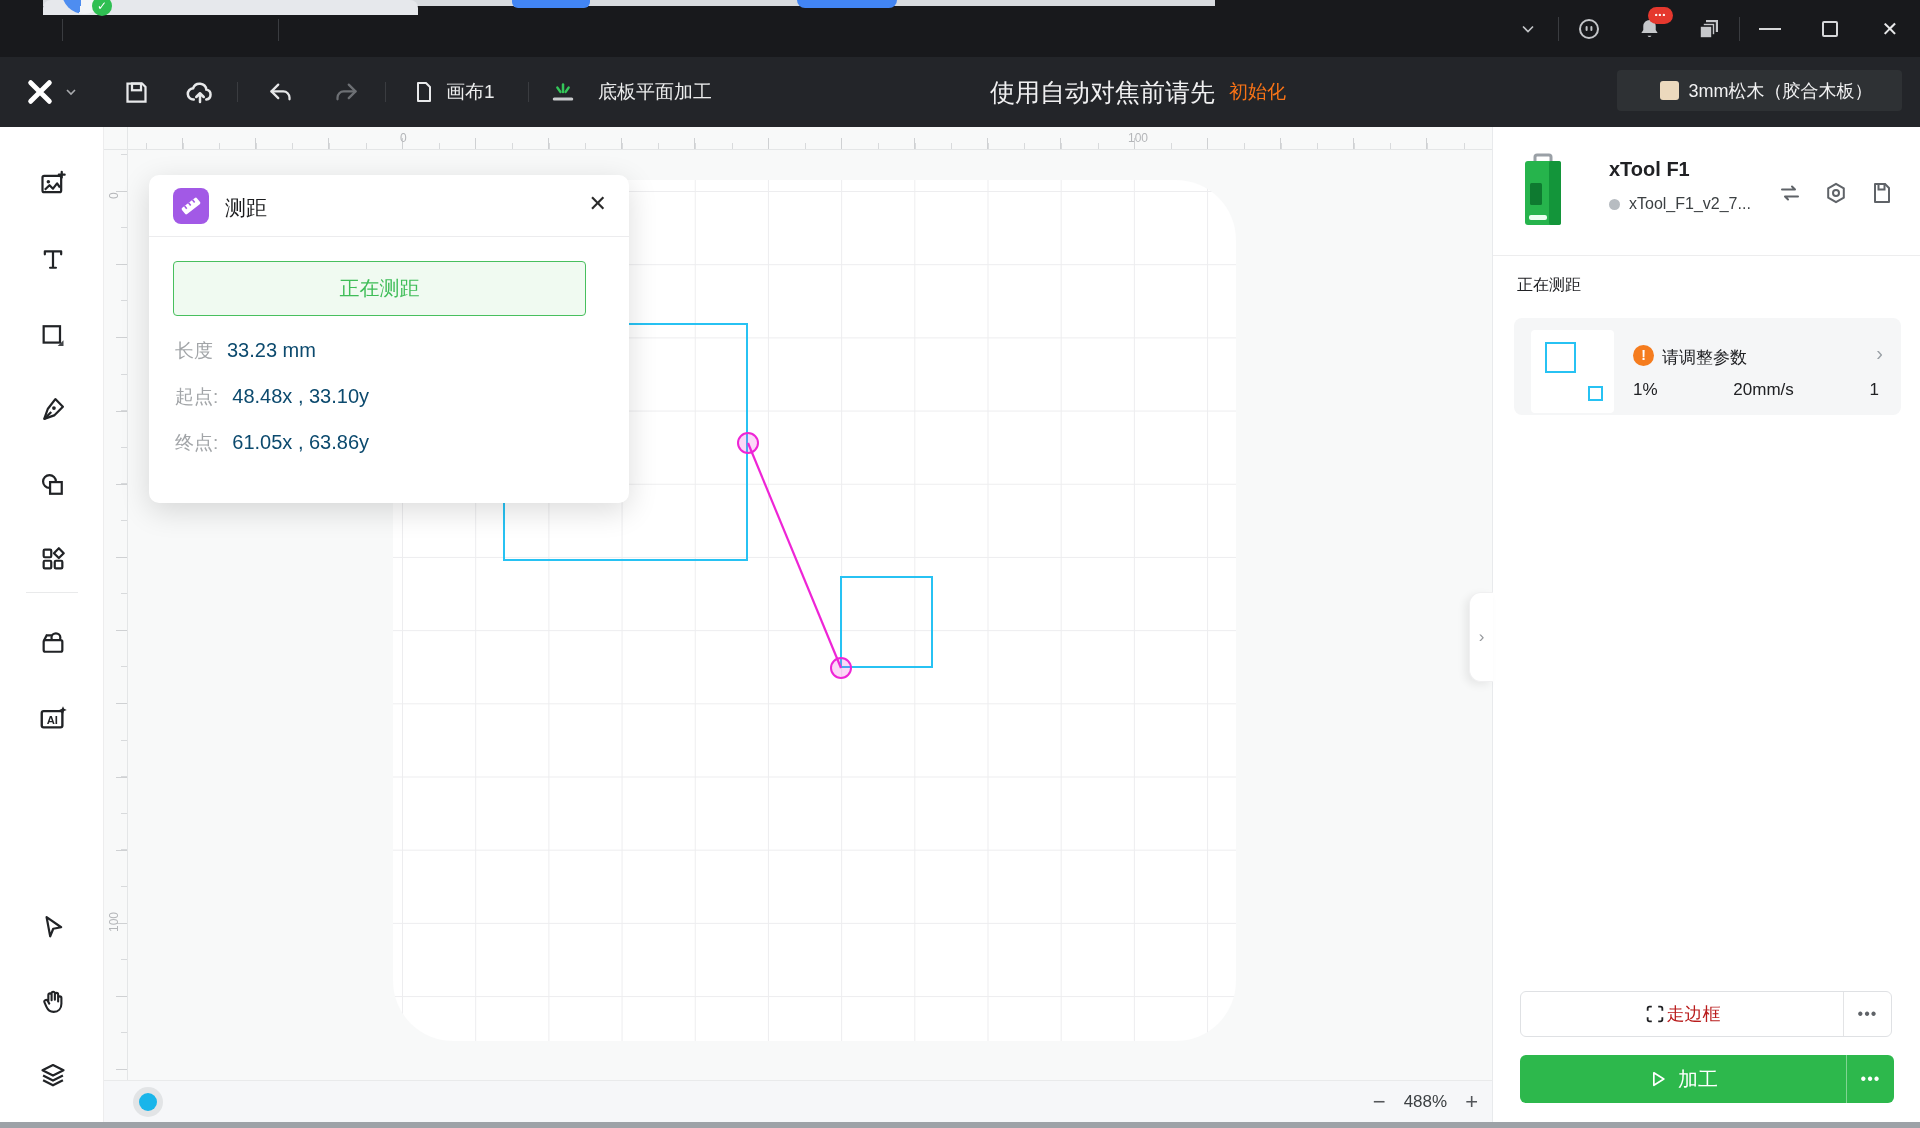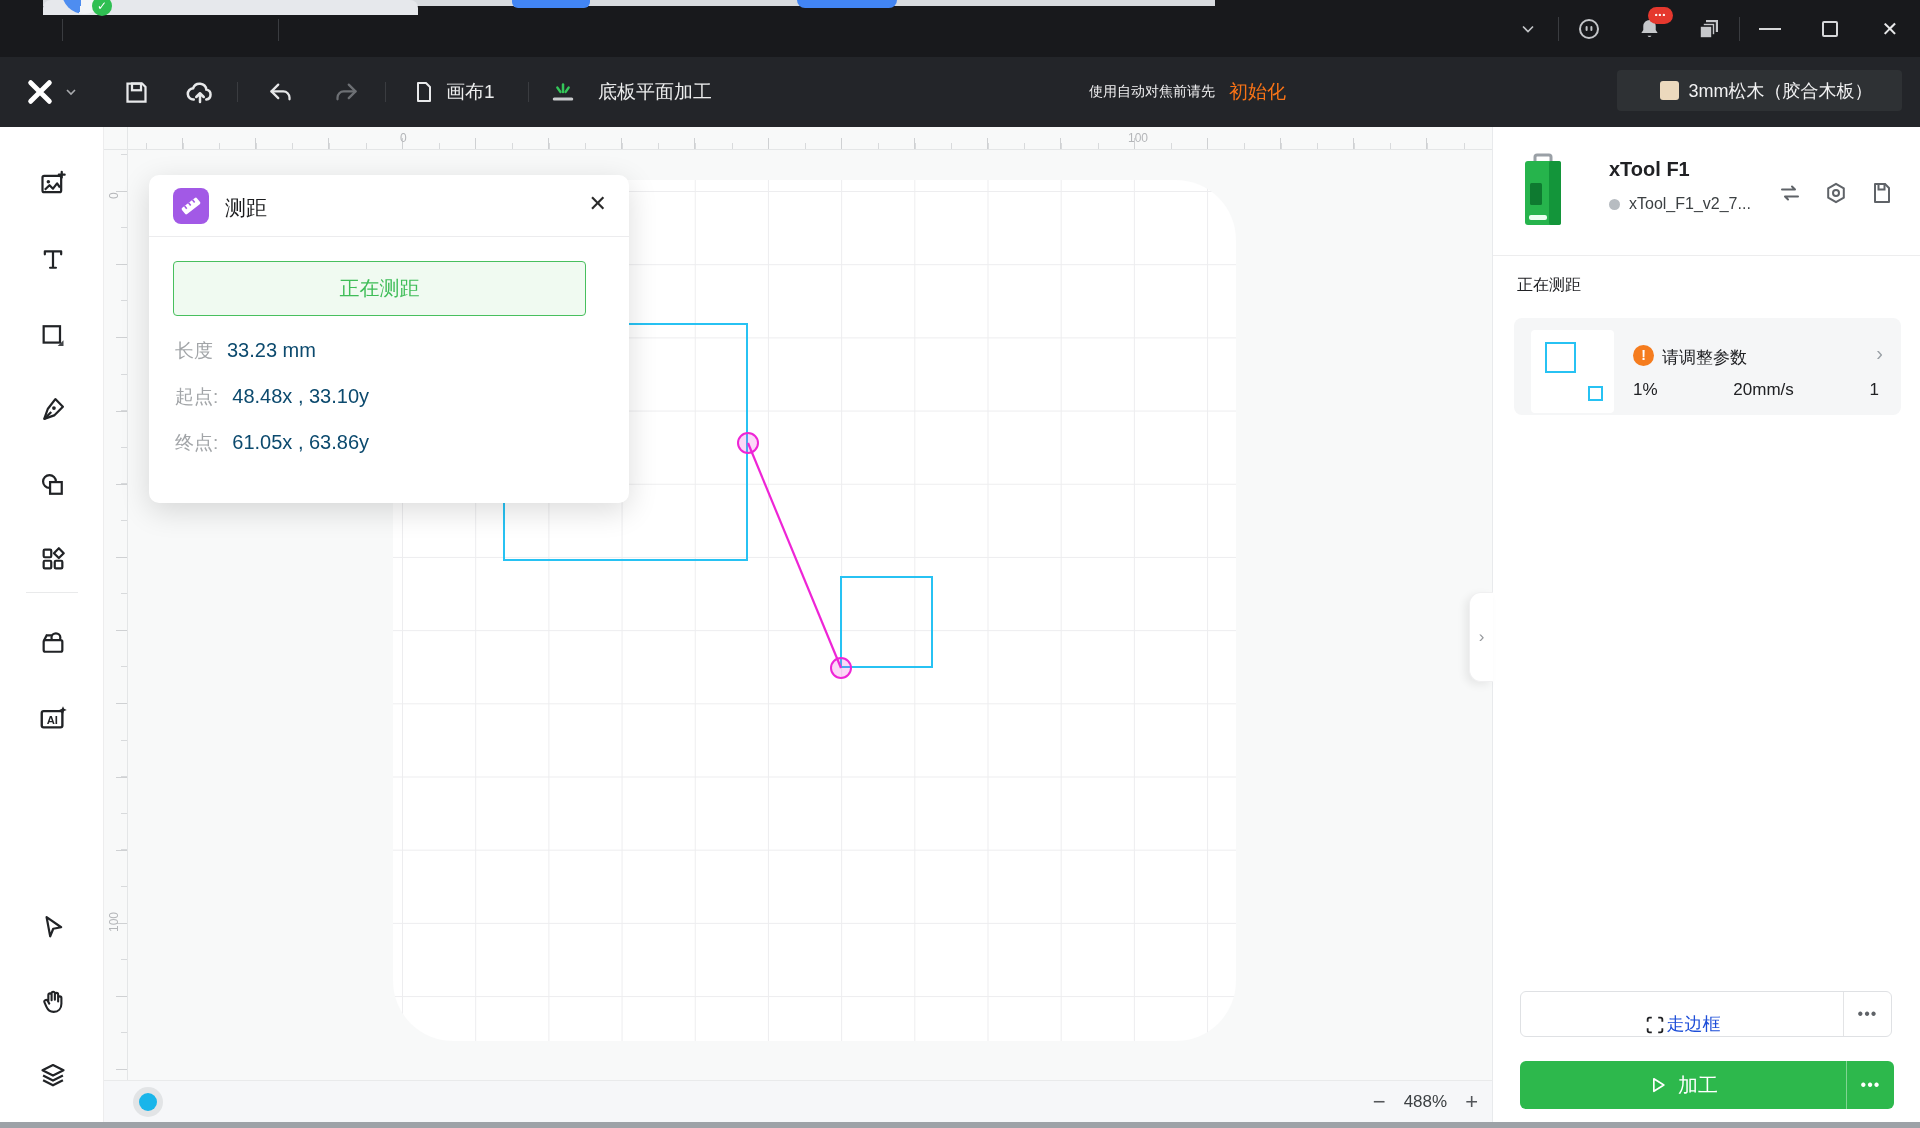--- a/index.html
+++ b/index.html
@@ -39,21 +39,21 @@
                color:#fff; font-size:8px; letter-spacing:1px; line-height:16px; text-align:center; font-weight:700; }
   .win-min { width:22px; height:2px; background:#d6d7d9; }
   .win-max { width:16px; height:16px; border:2px solid #d6d7d9; border-radius:2px; }
   .win-close { font-size:20px; color:#e8e9ea; }
 
   
   .toolbar { left:0; top:57px; width:1920px; height:70px; background:#232529; z-index:10; display:flex; align-items:center; }
   .tb { position:absolute; display:flex; align-items:center; justify-content:center; }
   .tb-sep { position:absolute; top:25px; width:1px; height:20px; background:#3a3c40; }
   .tb-label { color:#eceded; font-size:19px; margin-left:10px; }
-  .hint-text { color:#f0f0f1; font-size:14px; }
+  .hint-text { color:#f0f0f1; font-size:25px; }
   .hint-link { color:#f97316; font-size:19px; margin-left:14px; }
   .material-btn { left:1617px; top:13px; width:285px; height:41px; background:#2e3134; border-radius:4px;
                   display:flex; align-items:center; padding-left:13px; }
   .swatch { width:19px; height:19px; border-radius:3px; background:#ecd9bd; }
   .material-btn span { color:#f2f2f3; font-size:18px; margin-left:10px; }
 
   
   .sidebar { left:0; top:127px; width:104px; height:995px; background:#fff; border-right:1px solid #ededee; z-index:10;padding-left:16px; }
   .side-icon { position:absolute; left:38px; width:30px; height:30px; display:flex; align-items:center; justify-content:center; }
   .side-div { position:absolute; left:26px; width:52px; height:1px; background:#e9eaeb; }
@@ -115,24 +115,24 @@
               color:#fff; font-size:14px; font-weight:700; text-align:center; line-height:21px; }
   .warn-text { position:absolute; left:148px; top:28px; font-size:17px; color:#202124; }
   .card-chevron { position:absolute; right:18px; top:24px; font-size:20px; color:#9aa0a6; }
   .param-row { position:absolute; left:119px; right:22px; top:62px; display:flex; justify-content:space-between; }
   .param-row span { font-size:17px; color:#202124; }
   .collapse { left:1469px; top:592px; width:24px; height:90px; background:#fff; border:1px solid #f0f0f1; border-right:none;
               border-radius:12px 0 0 12px; box-shadow:-4px 3px 8px rgba(0,0,0,0.07); z-index:11;
               display:flex; align-items:center; justify-content:center; color:#96999d; font-size:17px; }
   .frame-btn { position:absolute; left:27px; top:864px; width:372px; height:46px; background:#fff; border:1px solid #dfe1e4;
                border-radius:6px; display:flex; }
-  .frame-main { flex:1; display:flex; align-items:flex-end; justify-content:center; gap:1px; font-size:18px; color:#1d4ed8; }
+  .frame-main { flex:1; display:flex; align-items:center; justify-content:center; gap:1px; font-size:18px; color:#b91c1c; }
   .frame-more { width:48px; border-left:1px solid #e3e4e6; display:flex; align-items:center; justify-content:center;
                 color:#5f6368; font-size:16px; letter-spacing:1px; }
-  .go-btn { position:absolute; left:27px; top:928px; width:374px; height:48px; background:#2db84c; border-radius:6px; display:flex;margin-top:6px; }
+  .go-btn { position:absolute; left:27px; top:928px; width:374px; height:48px; background:#2db84c; border-radius:6px; display:flex; }
   .go-main { flex:1; display:flex; align-items:center; justify-content:center; gap:10px; font-size:20px; color:#fff; }
   .go-more { width:48px; border-left:1px solid rgba(255,255,255,0.4); display:flex; align-items:center; justify-content:center;
              color:#fff; font-size:16px; letter-spacing:1px; }
 
   
   .statusbar { left:104px; top:1080px; width:1388px; height:42px; background:#f6f7f9; border-top:1px solid #e9eaeb; z-index:8; }
   .layer-dot-outer { position:absolute; left:29px; top:6px; width:30px; height:30px; border-radius:50%; background:#e2e4e6;
                      display:flex; align-items:center; justify-content:center; }
   .layer-dot-inner { width:18px; height:18px; border-radius:50%; background:#19b5ea; }
   .zoomctl { position:absolute; right:14px; top:0; height:42px; display:flex; align-items:center; gap:18px; }

